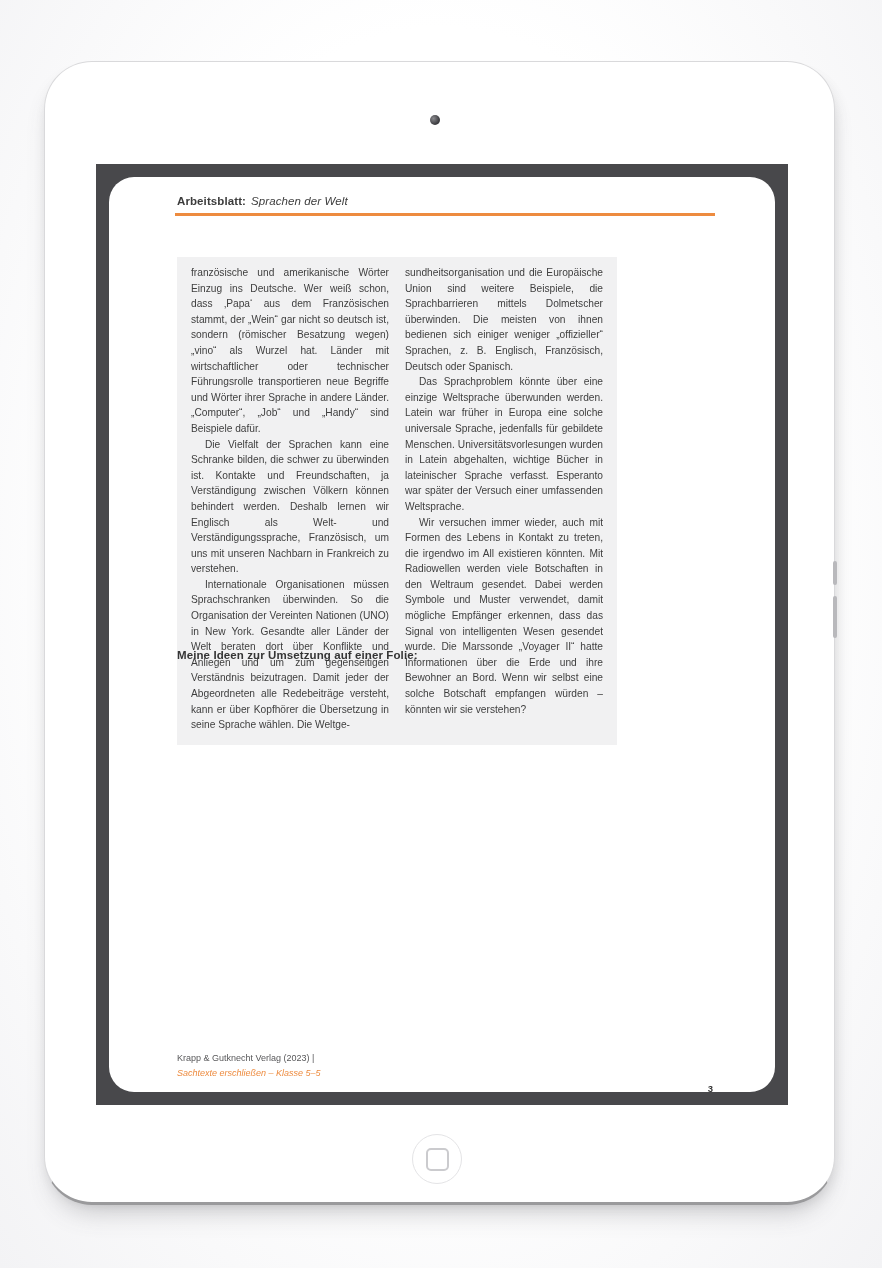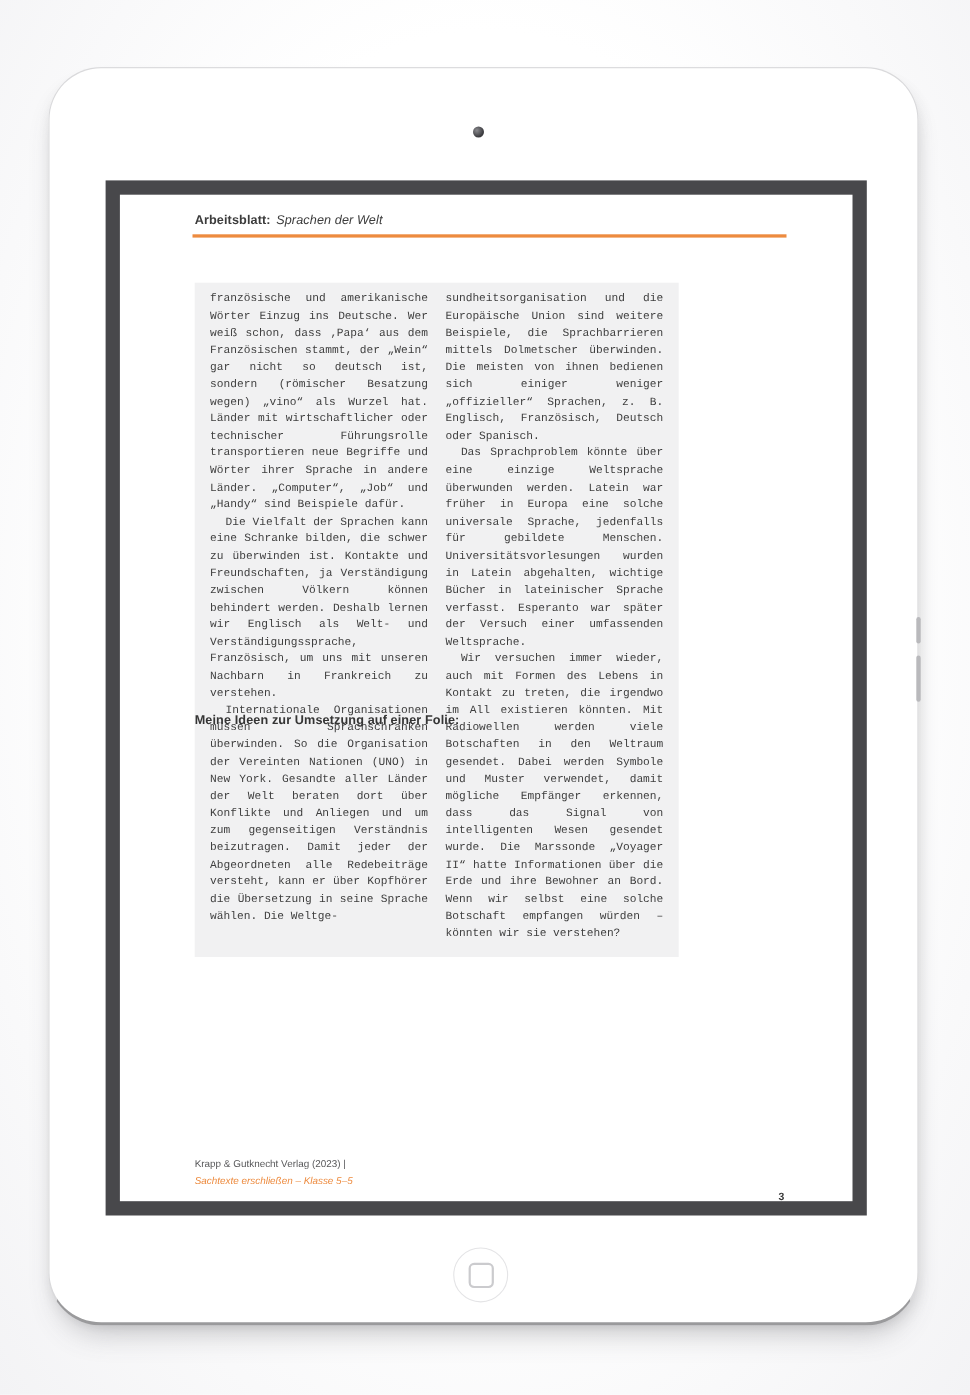--- a/index.html
+++ b/index.html
@@ -27,34 +27,35 @@
   }
   .side-btn.v1{top:499px;height:24px;}
   .side-btn.v2{top:534px;height:42px;}
   .doc-frame{
     position:absolute;left:51px;top:102px;width:692px;height:941px;
     background:#48484b;
   }
   .page{
     position:absolute;left:13px;top:13px;right:13px;bottom:13px;
     background:#ffffff;
+    border-radius:25px;
   }
   .header-row{
     position:absolute;left:68px;top:18px;font-size:11.5px;color:#3c3c3c;
     letter-spacing:0.1px;white-space:nowrap;
   }
   .header-label{font-weight:bold;}
   .header-title{font-style:italic;margin-left:5px;}
   .header-rule{
     position:absolute;left:66px;top:36px;width:540px;height:3px;
   }
   .text-block{
     position:absolute;left:68px;top:80px;width:440px;min-height:354px;
     box-sizing:border-box;padding:8px 14px 12px;
-    display:flex;gap:16px;font-family:Liberation Mono, monospace;
+    display:flex;gap:16px;
   }
   .col{
     width:246px;font-size:10.2px;line-height:15.6px;color:#3e3e3e;
     text-align:justify;hyphens:none;
   }
   .col p{margin:0;}
   .col p.indent{text-indent:14px;}
   .task-heading{
     position:absolute;left:68px;top:458px;font-size:11.5px;font-weight:bold;
     color:#353535;letter-spacing:0.1px;margin-top:14px;

